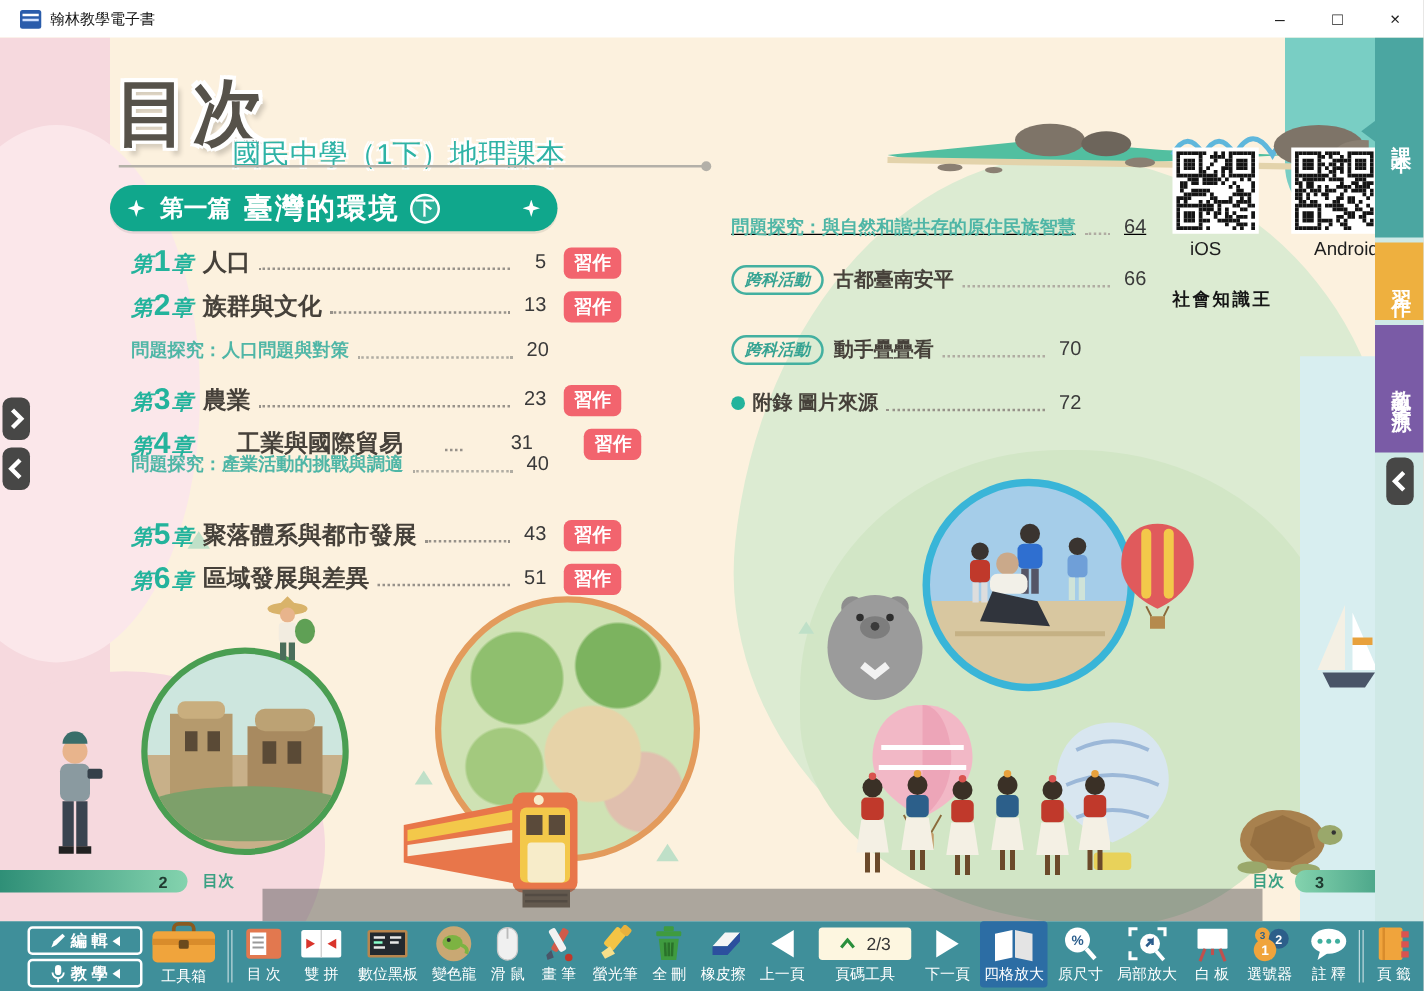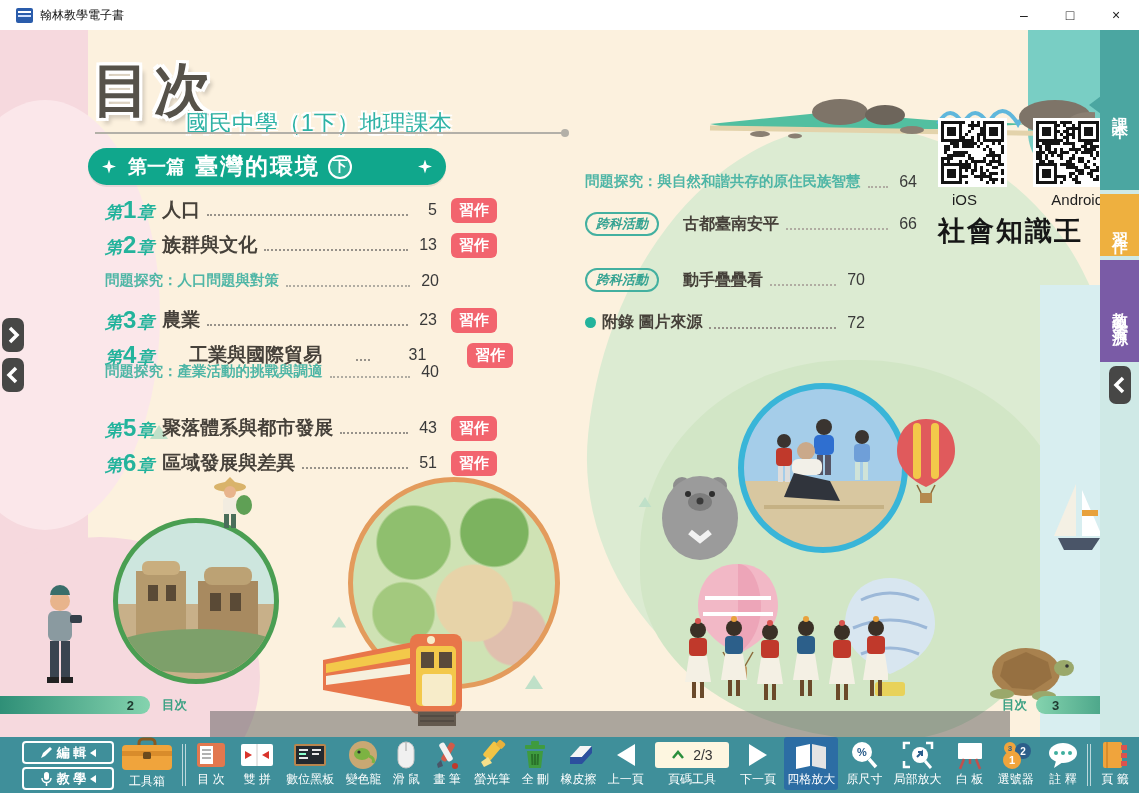--- a/index.html
+++ b/index.html
@@ -48,30 +48,30 @@
   .rrow { left:585px; width:332px; }
   .ch { color:#23b39c; font-weight:bold; font-size:17px; white-space:nowrap; }
   .ch b { font-size:24px; padding:0 1px; }
   .ti { font-size:19px; color:#46413a; font-weight:bold; margin-left:8px; white-space:nowrap; }
   .dots { flex:1; border-bottom:2px dotted #97928a; height:12px; margin:0 7px; min-width:14px; }
   .sub .dots, .pillrow .dots { border-bottom-color:#b0aca2; }
   .pg { font-size:16px; color:#3a3a3a; min-width:22px; text-align:right; }
   .badge { background:#f2646e; color:#fff; font-weight:bold; font-size:15px; padding:3px 8px; border-radius:6px; margin-left:14px; white-space:nowrap; }
   .subt { color:#4fb6a6; font-size:14.5px; font-weight:bold; white-space:nowrap; }
   .pill { border:2px solid #43b0a0; color:#35a392; font-style:italic; font-weight:bold; font-size:13px; padding:1px 9px; border-radius:999px; white-space:nowrap; }
-  .ti2 { font-size:16px; color:#46413a; font-weight:bold; margin-left:24px; white-space:nowrap; }
+  .ti2 { font-size:16px; color:#46413a; font-weight:bold; margin-left:8px; white-space:nowrap; }
   .blt { width:11px; height:11px; border-radius:50%; background:#23b39c; margin-right:6px; }
 
   
   .qrwrap { position:absolute; left:938px; top:88px; width:165px; }
   .qrs { display:flex; gap:26px; }
   .qr { background:#fff; padding:3px; width:69px; height:69px; }
   .qrlabels { display:flex; justify-content:space-between; margin-top:4px; font-size:15px; color:#1d1d1d; }
   .qrlabels span:first-child { margin-left:14px; }
-  .qrcaption { margin-top:5px; font-size:27px; font-weight:bold; color:#161616; letter-spacing:2px; }
+  .qrcaption { margin-top:23px; font-size:14px; font-weight:bold; color:#161616; letter-spacing:2px; }
 
   
   .sidecol { position:absolute; right:0; top:0; bottom:0; width:39px; background:#cfe9e6; }
   .tab { position:absolute; right:0; width:39px; display:flex; align-items:center; justify-content:center; cursor:pointer; }
   .tab span { writing-mode:vertical-rl; text-orientation:upright; color:#fff; font-weight:bold; font-size:16px; letter-spacing:6px; }
   .tab1 { top:0; height:160px; background:#4ba6a1; }
   .tab1:after { content:""; position:absolute; left:-11px; top:66px; border-top:9px solid transparent; border-bottom:9px solid transparent; border-right:12px solid #4ba6a1; }
   .tab2 { top:164px; height:62px; background:#eeb03f; }
   .tab3 { top:230px; height:102px; background:#7a5ba6; }
   .edgebtn { position:absolute; background:#474746; border-radius:7px; display:flex; align-items:center; justify-content:center; cursor:pointer; }
@@ -216,21 +216,21 @@
       <span class="badge">習作</span>
     </div>
     <div class="row lrow" style="top:419px;">
       <span class="ch"><i>第</i><b>6</b><i>章</i></span>
       <span class="ti">區域發展與差異</span>
         <span class="dots"></span>
       <span class="pg">51</span>
       <span class="badge">習作</span>
     </div>
 
-    <div class="row rrow sub" style="top:142px;">
+    <div class="row rrow sub" style="top:142px;text-decoration:underline;">
       <span class="subt">問題探究：與自然和諧共存的原住民族智慧</span>
         <span class="dots"></span>
       <span class="pg">64</span>
     </div>
     <div class="row rrow pillrow" style="top:182px;">
       <span class="pill">跨科活動</span>
       <span class="ti2">古都臺南安平</span>
         <span class="dots"></span>
       <span class="pg">66</span>
     </div>

